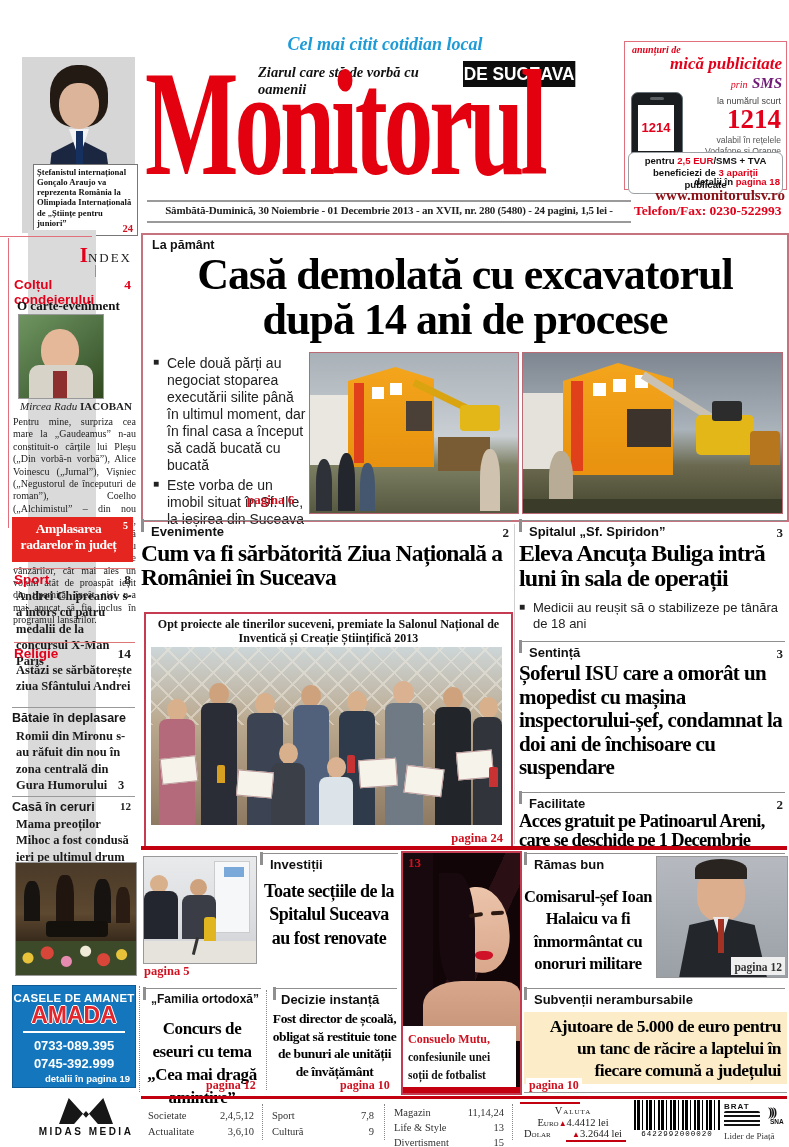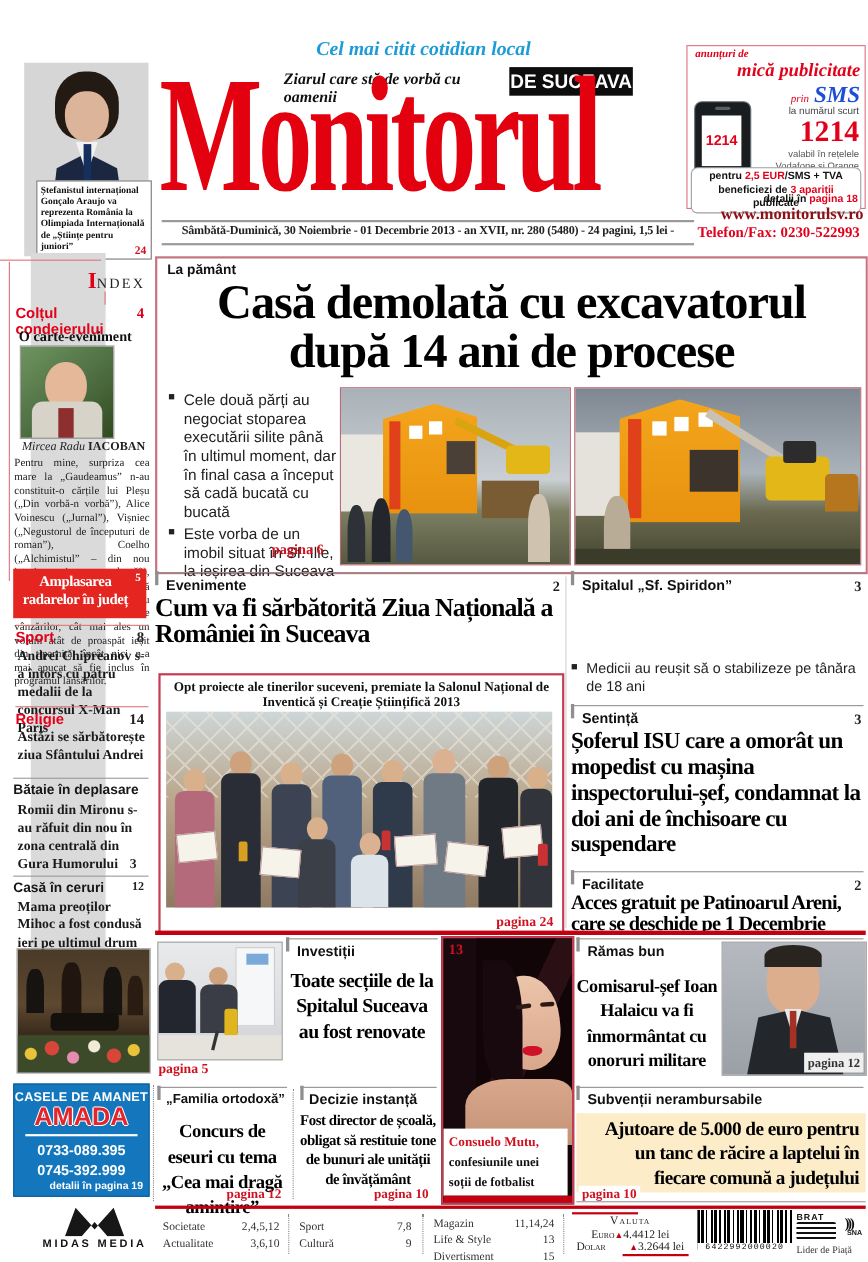--- a/index.html
+++ b/index.html
@@ -50,21 +50,21 @@
   <div class="abs" style="left:33px;top:164px;width:97px;height:66px;background:#fff;border:1px solid #777;padding:2px 3px;">
     <div class="serif" style="font-weight:bold;font-size:8.6px;line-height:1.18;color:#111;">Ștefanistul internațional Gonçalo Araujo va reprezenta România la Olimpiada Internațională de „Științe pentru juniori”</div>
     <div class="abs serif" style="right:4px;bottom:1px;font-weight:bold;font-size:10.5px;color:#cf1120;">24</div>
   </div>
 
   <div class="abs" style="left:624px;top:41px;width:161px;height:147px;background:#fff;border:1px solid #e0707c;">
     <div class="abs serif" style="left:7px;top:2px;font-style:italic;font-weight:bold;font-size:10px;color:#e2001a;">anunțuri de</div>
     <div class="abs serif" style="left:0;top:12px;width:157px;text-align:right;font-style:italic;font-weight:bold;font-size:17px;color:#e2001a;">mică publicitate</div>
     <div class="abs" style="left:0;top:32px;width:157px;text-align:right;">
       <span class="serif" style="font-style:italic;font-size:10px;color:#e2001a;">prin</span>
-      <span class="serif" style="font-style:italic;font-weight:bold;font-size:21px;color:#1d4ed8;">SMS</span>
+      <span class="serif" style="font-style:italic;font-weight:bold;font-size:15px;color:#701a75;">SMS</span>
     </div>
 
     <div class="abs" style="left:6px;top:50px;width:50px;height:84px;background:#1a1d20;border-radius:7px;border:1px solid #68747a;">
       <div class="abs" style="left:6px;top:12px;width:36px;height:46px;background:#fff;text-align:center;font:bold 13px 'Liberation Sans',sans-serif;color:#e2001a;line-height:46px;">1214</div>
       <div class="abs" style="left:18px;top:4px;width:14px;height:3px;background:#5a5f63;border-radius:2px;"></div>
       <div class="abs" style="left:14px;top:63px;width:22px;height:14px;background:#3a4146;border-radius:3px;"></div>
     </div>
     <div class="abs" style="left:58px;top:54px;width:98px;text-align:right;font-size:9px;color:#444;">la numărul scurt</div>
     <div class="abs serif" style="left:58px;top:62px;width:98px;text-align:right;font-weight:bold;font-size:27px;color:#e2001a;">1214</div>
     <div class="abs" style="left:58px;top:93px;width:98px;text-align:right;font-size:8.6px;color:#555;line-height:1.25;">
@@ -253,20 +253,21 @@
       <div class="abs" style="left:338px;top:120px;width:9px;height:20px;background:#c83232;border-radius:2px 2px 0 0;"></div>
     </div>
     <div class="abs pagina" style="right:8px;bottom:2px;font-size:12.5px;">pagina 24</div>
   </div>
 
   <div class="sec-head" style="left:519px;top:520px;width:266px;">
     <span class="tick"></span>
     <span class="sh-title">Spitalul „Sf. Spiridon”</span>
     <span class="sh-page">3</span>
   </div>
+  <div class="abs headline" style="left:519px;top:541px;width:268px;font-size:24px;letter-spacing:-0.8px;">Eleva Ancuța Buliga intră luni în sala de operații</div>
   <div class="abs bullet" style="left:519px;top:600px;width:262px;font-size:13px;line-height:1.25;color:#222;">Medicii au reușit să o stabilizeze pe tânăra de 18 ani</div>
 
   <div class="sec-head" style="left:519px;top:641px;width:266px;">
     <span class="tick"></span>
     <span class="sh-title">Sentință</span>
     <span class="sh-page">3</span>
   </div>
   <div class="abs headline" style="left:519px;top:662px;width:268px;font-size:21px;letter-spacing:-0.6px;line-height:1.12;">Șoferul ISU care a omorât un mopedist cu mașina inspectorului-șef, condamnat la doi ani de închisoare cu suspendare</div>
 
   <div class="sec-head" style="left:519px;top:792px;width:266px;">

